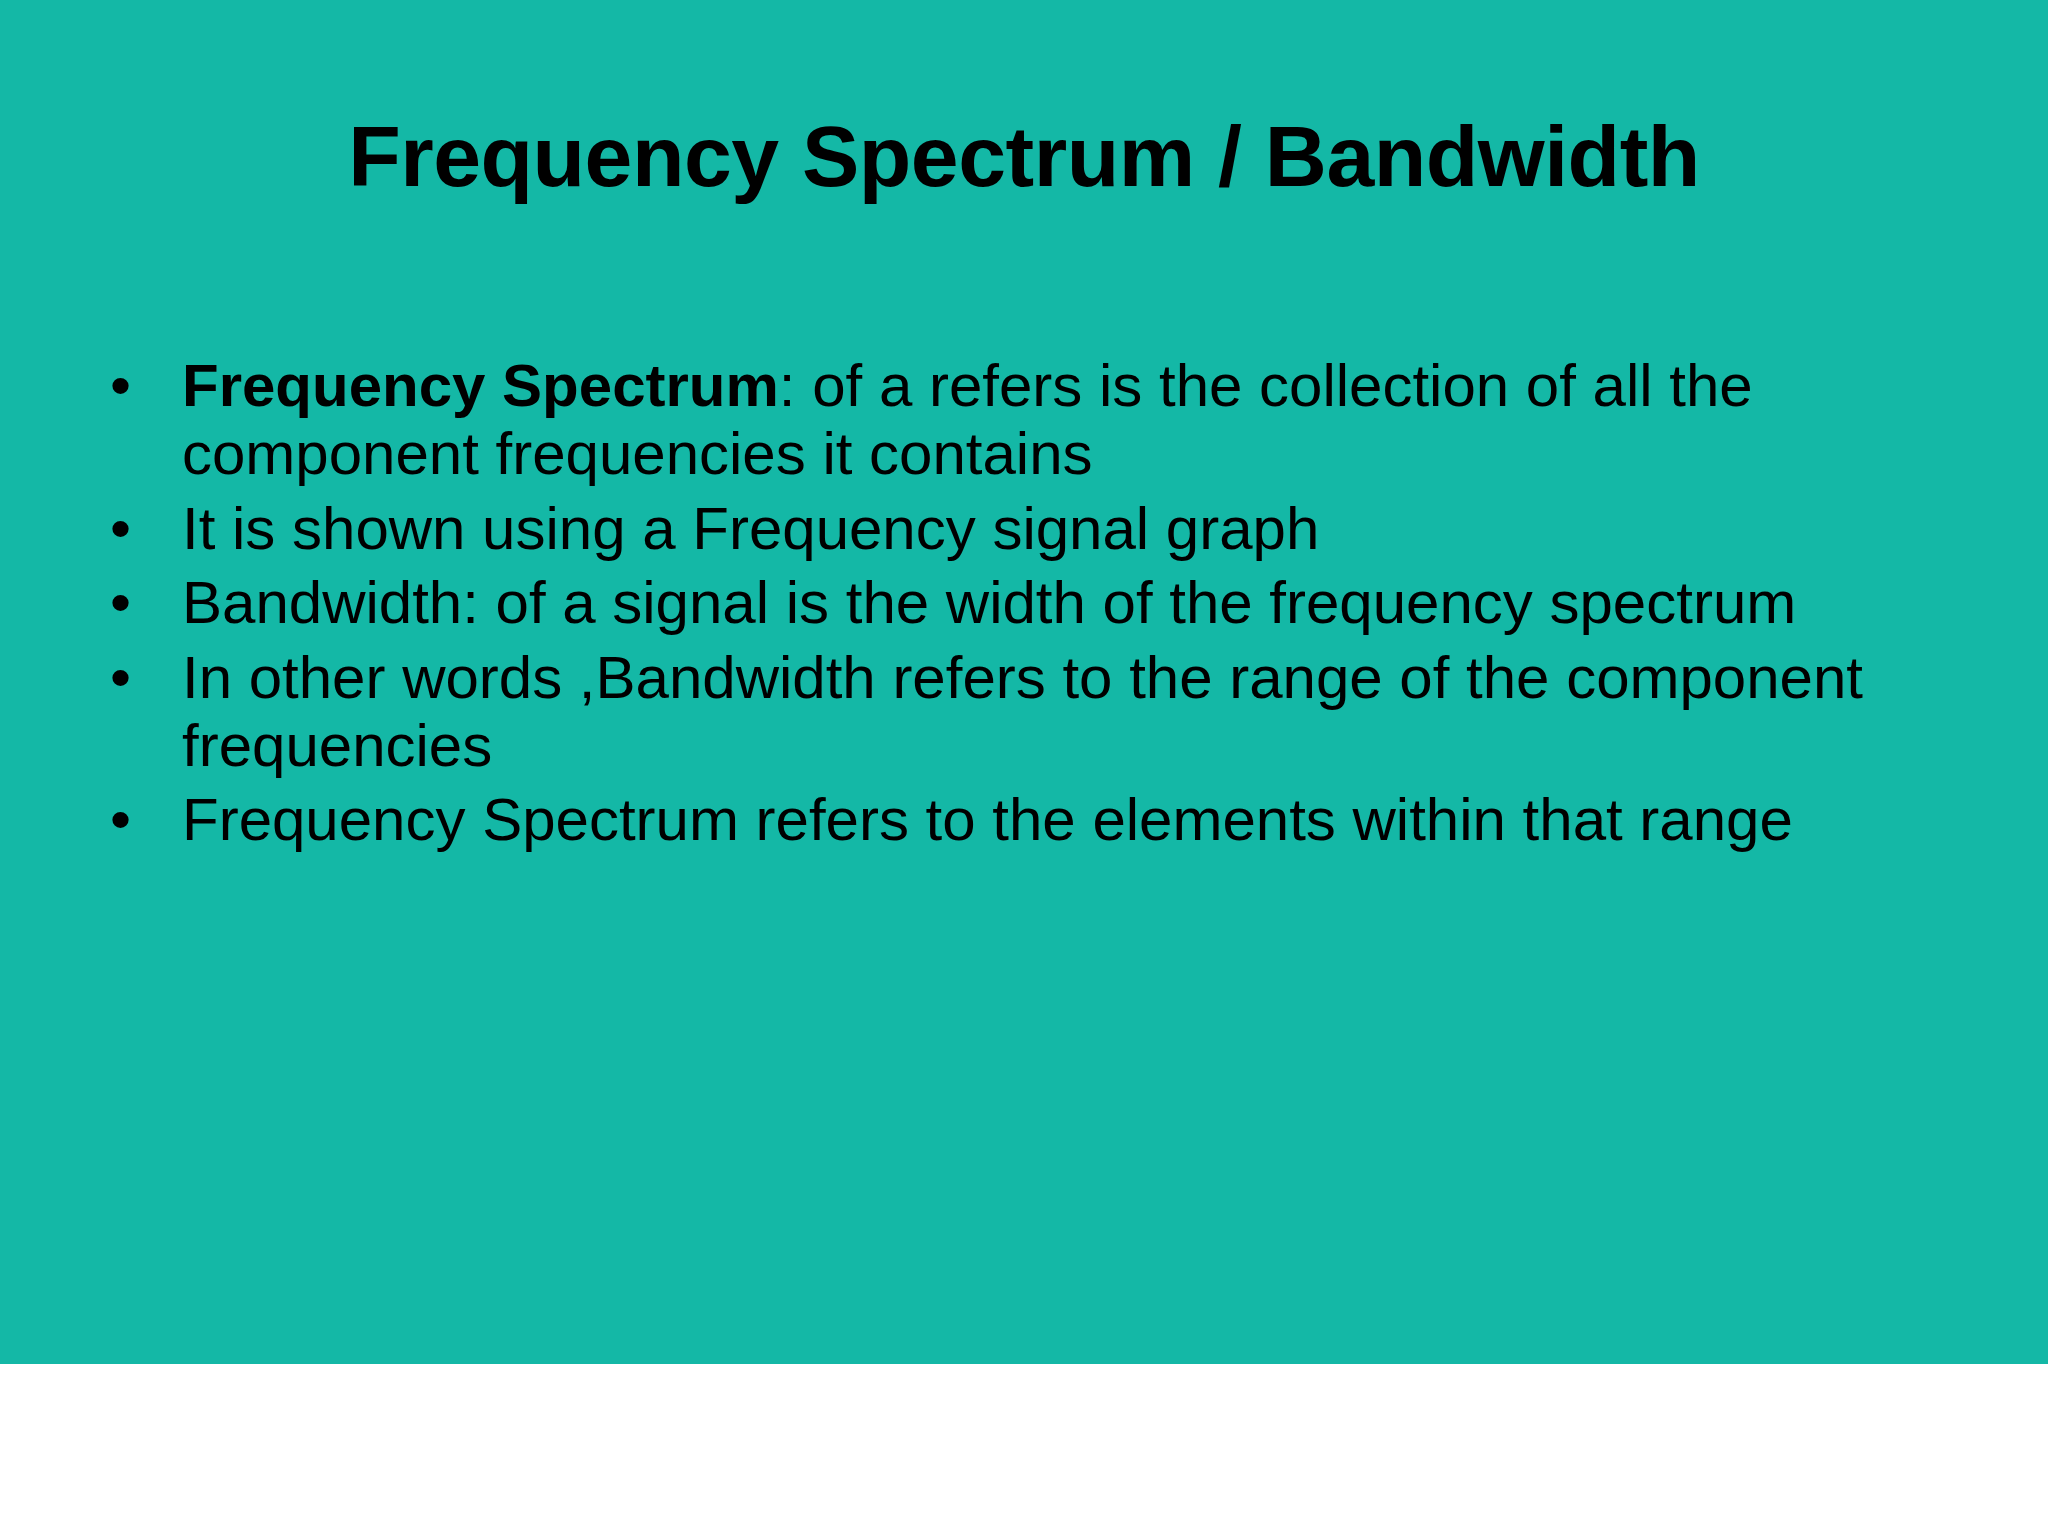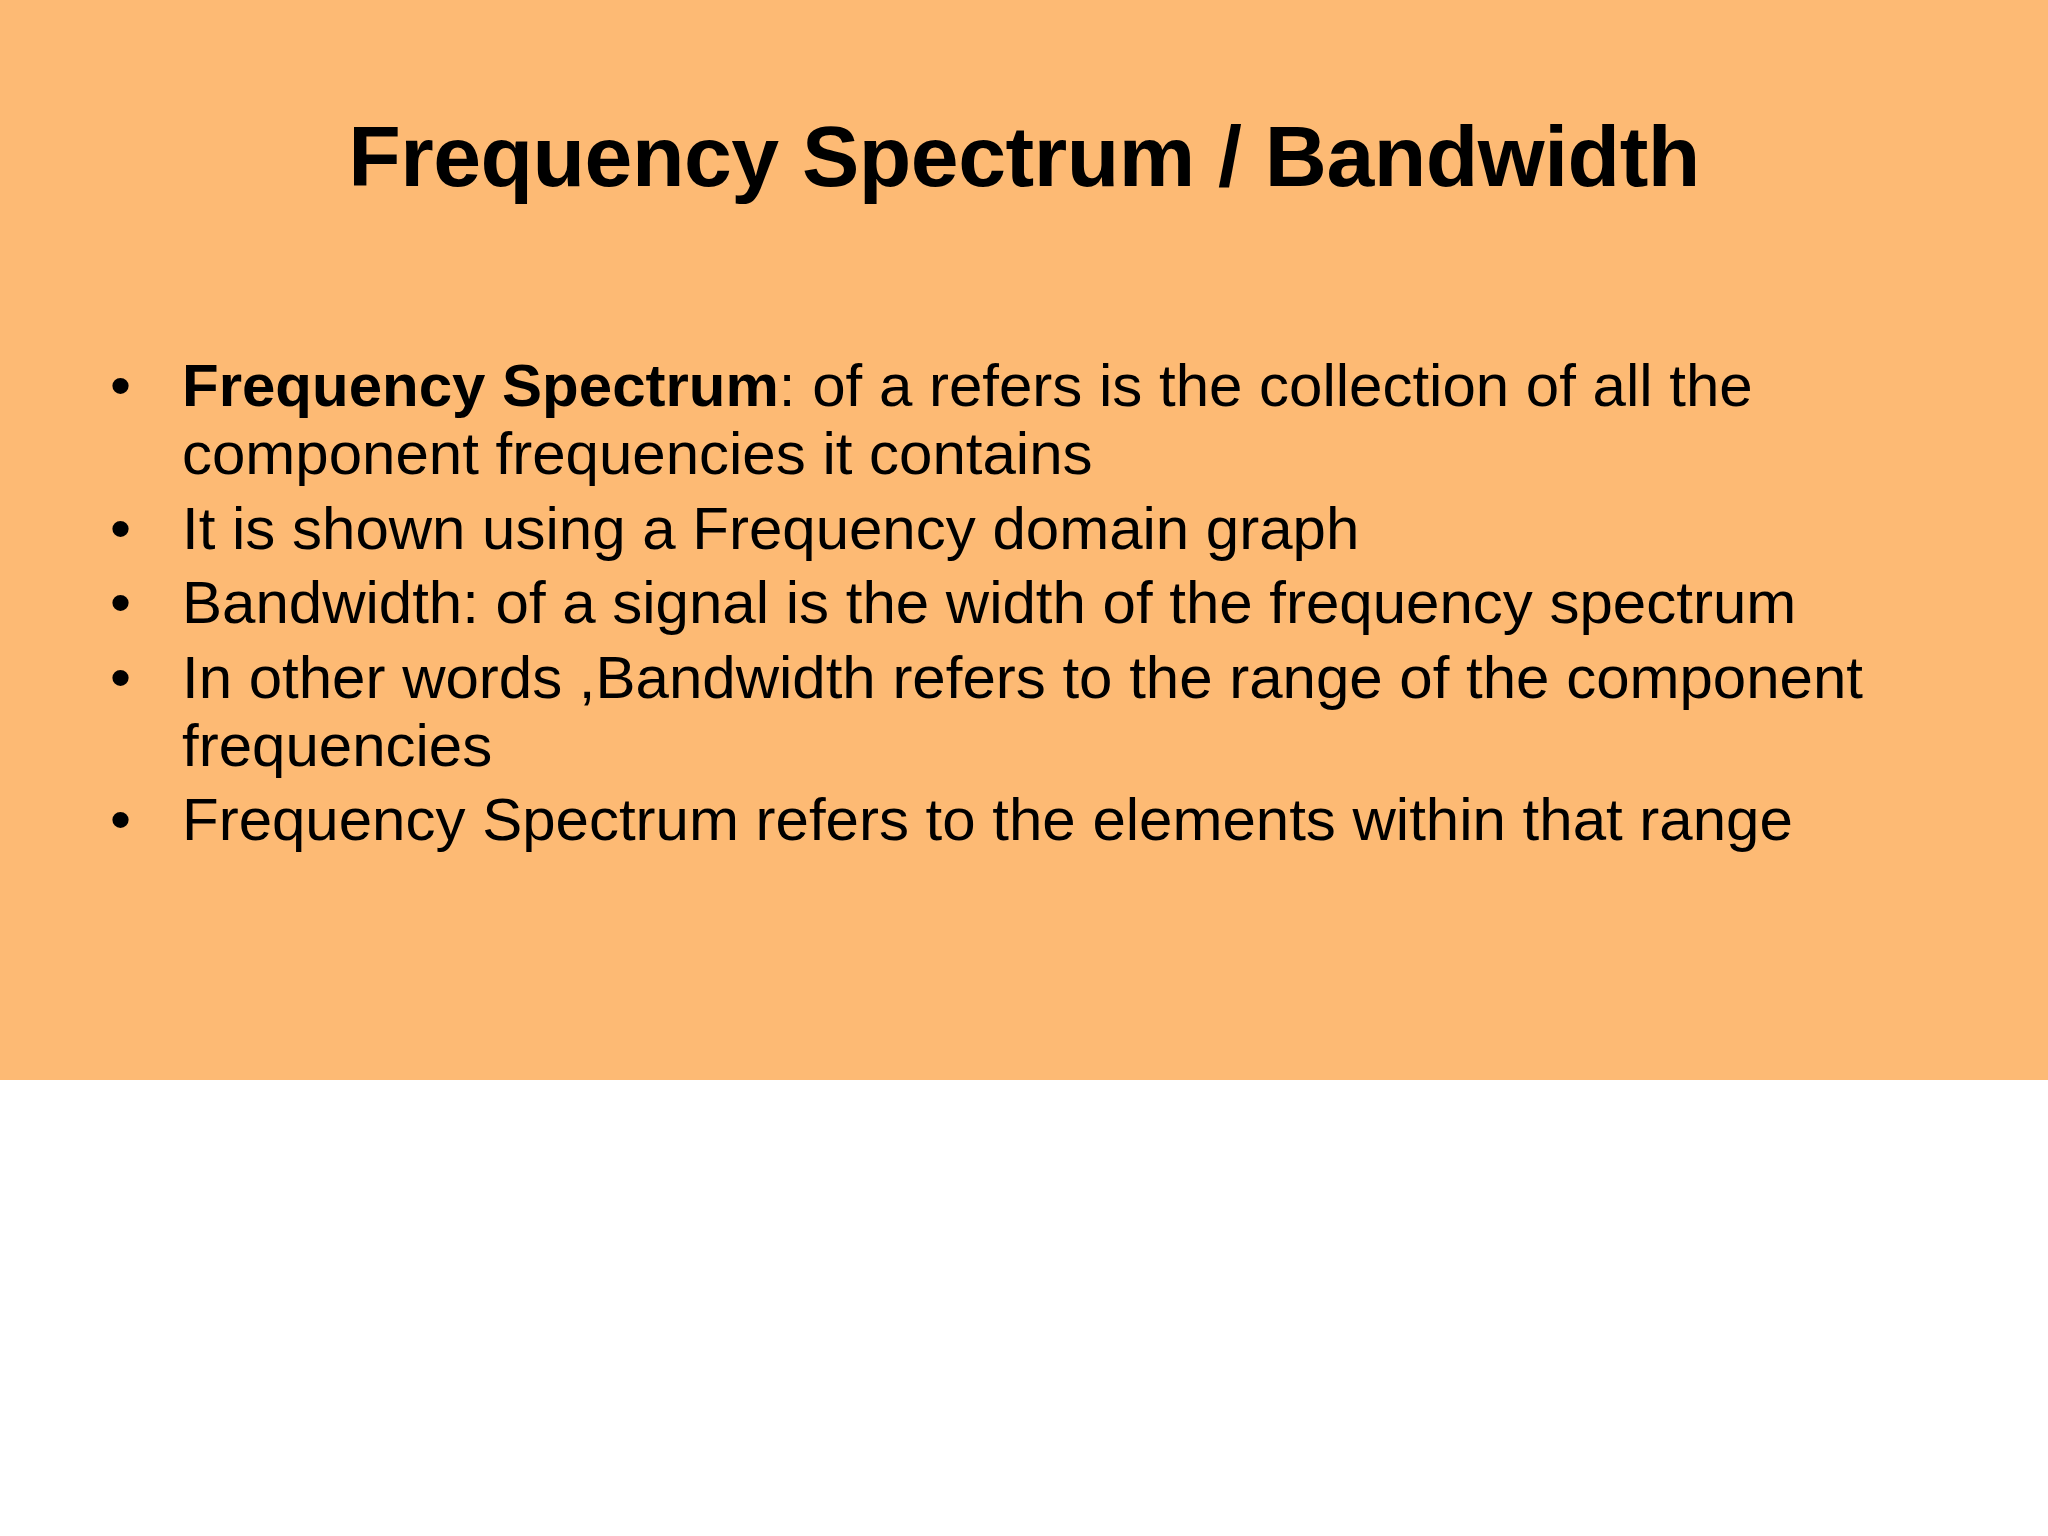--- a/index.html
+++ b/index.html
@@ -12,22 +12,22 @@
     height: 1536px;
     overflow: hidden;
     font-family: "Liberation Sans", sans-serif;
     color: #000000;
     -webkit-font-smoothing: antialiased;
   }
 
   .slide {
     position: relative;
     width: 2048px;
-    height: 1080px;
-    background: #fdba74;
+    height: 1364px;
+    background: #14b8a6;
     box-sizing: border-box;
   }
 
   
   .slide-title {
     position: absolute;
     left: 0;
     top: 52px;
     width: 2048px;
     text-align: center;
@@ -90,21 +90,21 @@
 
   <ul class="body-list">
 
     <li class="bullet-item">
       <span class="bullet-marker">•</span>
       <span class="bullet-text"><span class="bold-lead">Frequency Spectrum</span><span>: of a refers is the collection of all the component frequencies it contains</span></span>
     </li>
 
     <li class="bullet-item">
       <span class="bullet-marker">•</span>
-      <span class="bullet-text"><span>It is shown using a Frequency domain graph</span></span>
+      <span class="bullet-text"><span>It is shown using a Frequency signal graph</span></span>
     </li>
 
     <li class="bullet-item">
       <span class="bullet-marker">•</span>
       <span class="bullet-text"><span>Bandwidth: of a signal is the width of the frequency spectrum</span></span>
     </li>
 
     <li class="bullet-item">
       <span class="bullet-marker">•</span>
       <span class="bullet-text"><span>In other words ,Bandwidth refers to the range of the component frequencies</span></span>

